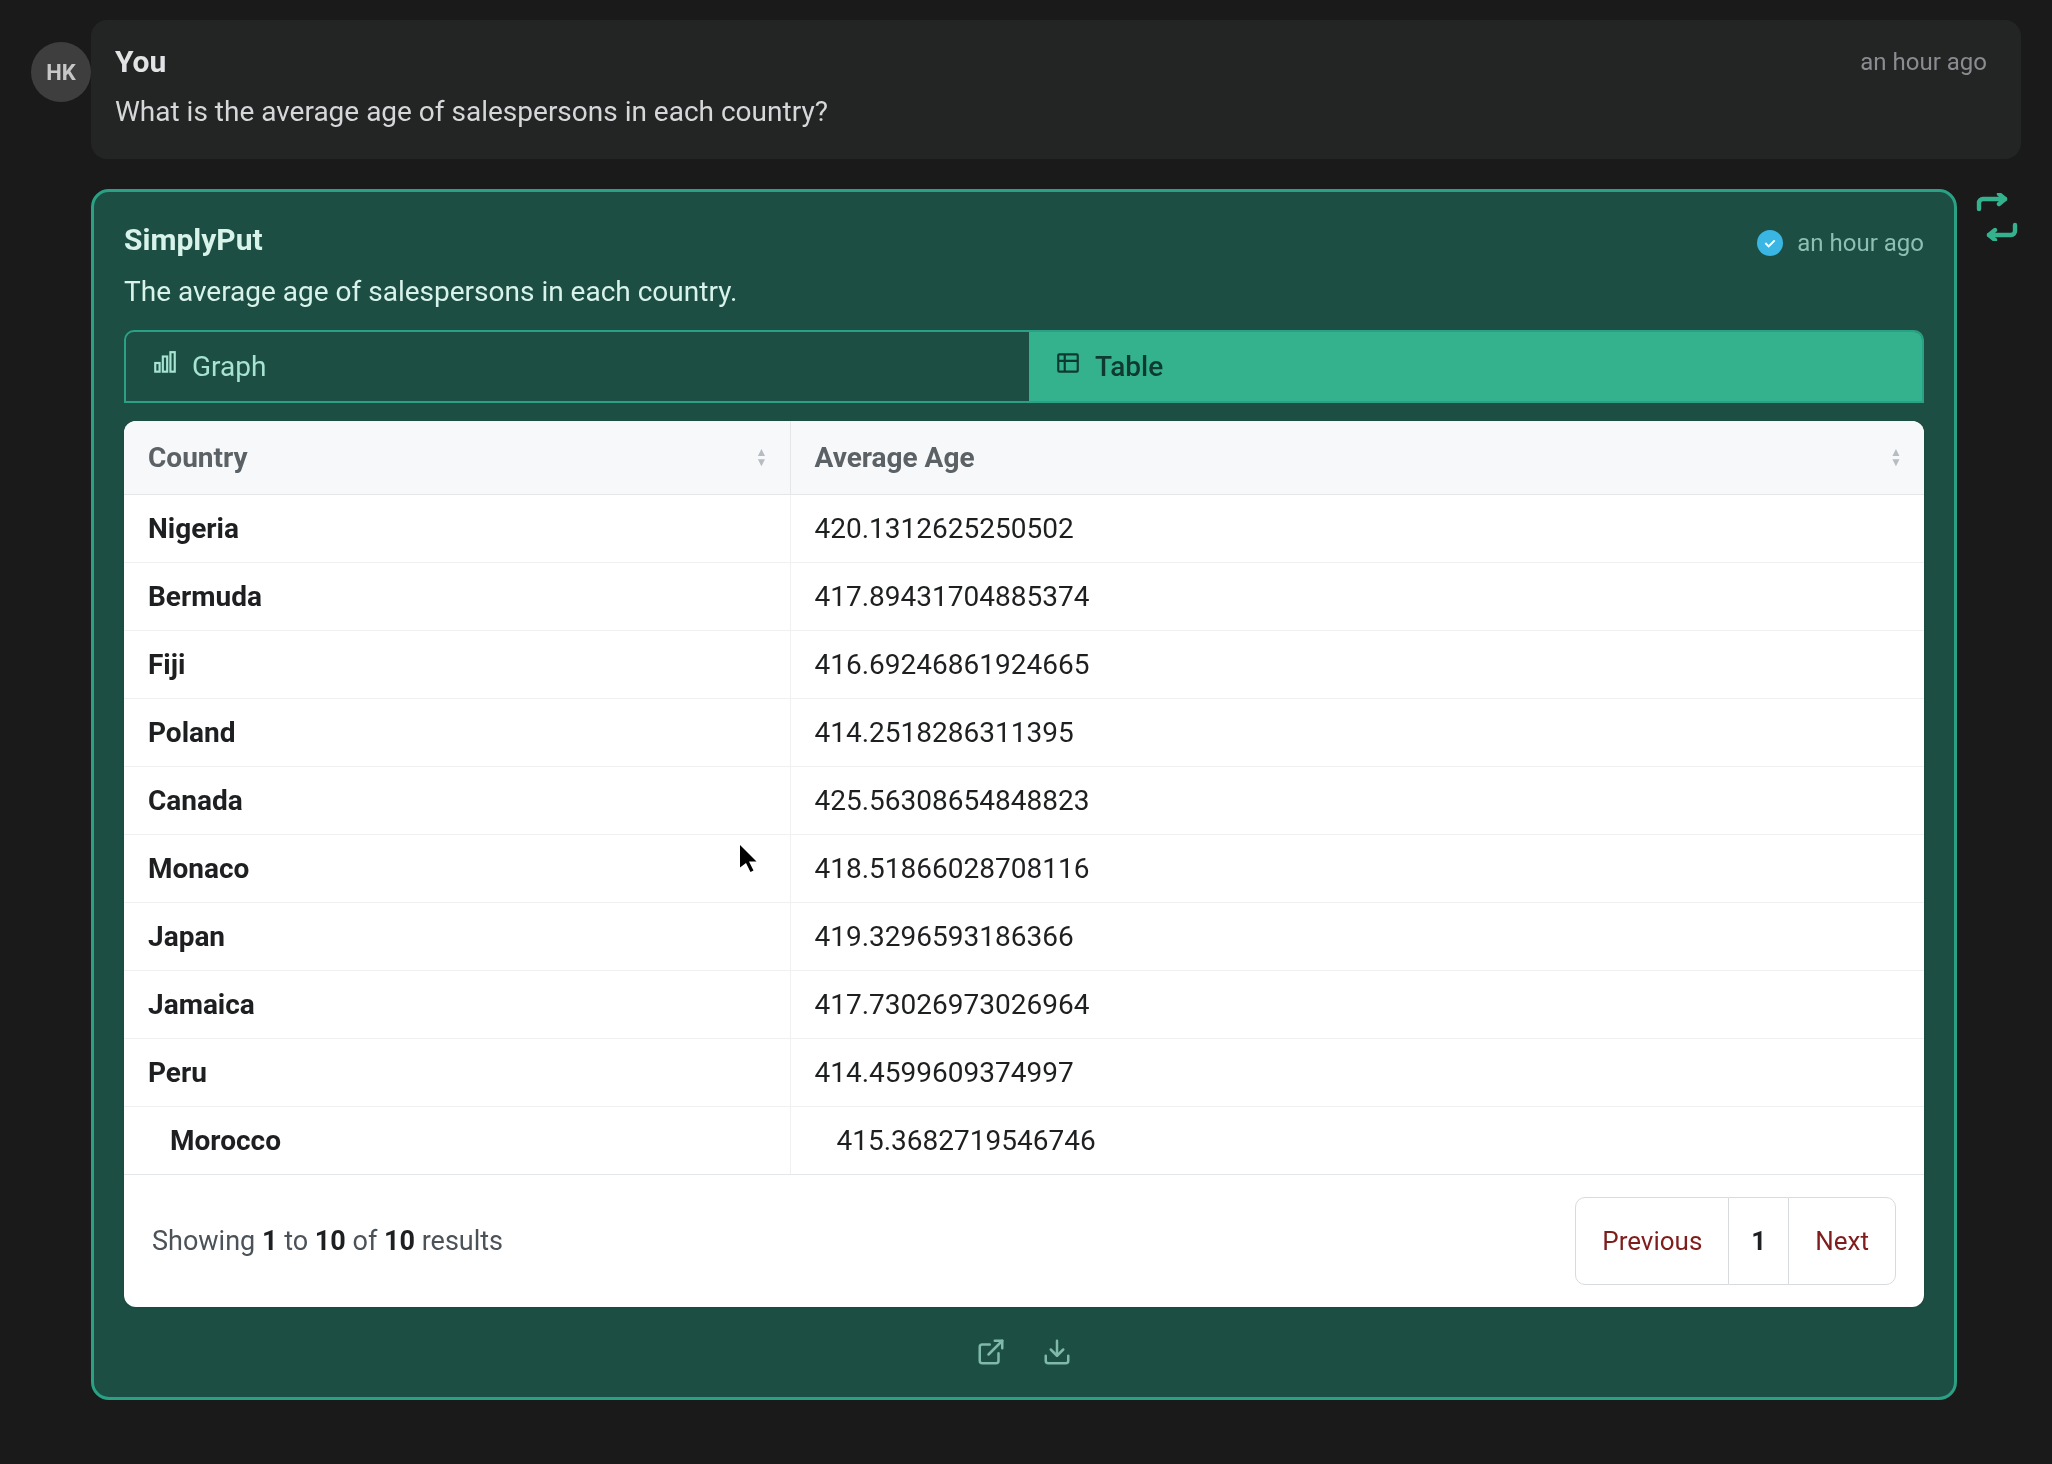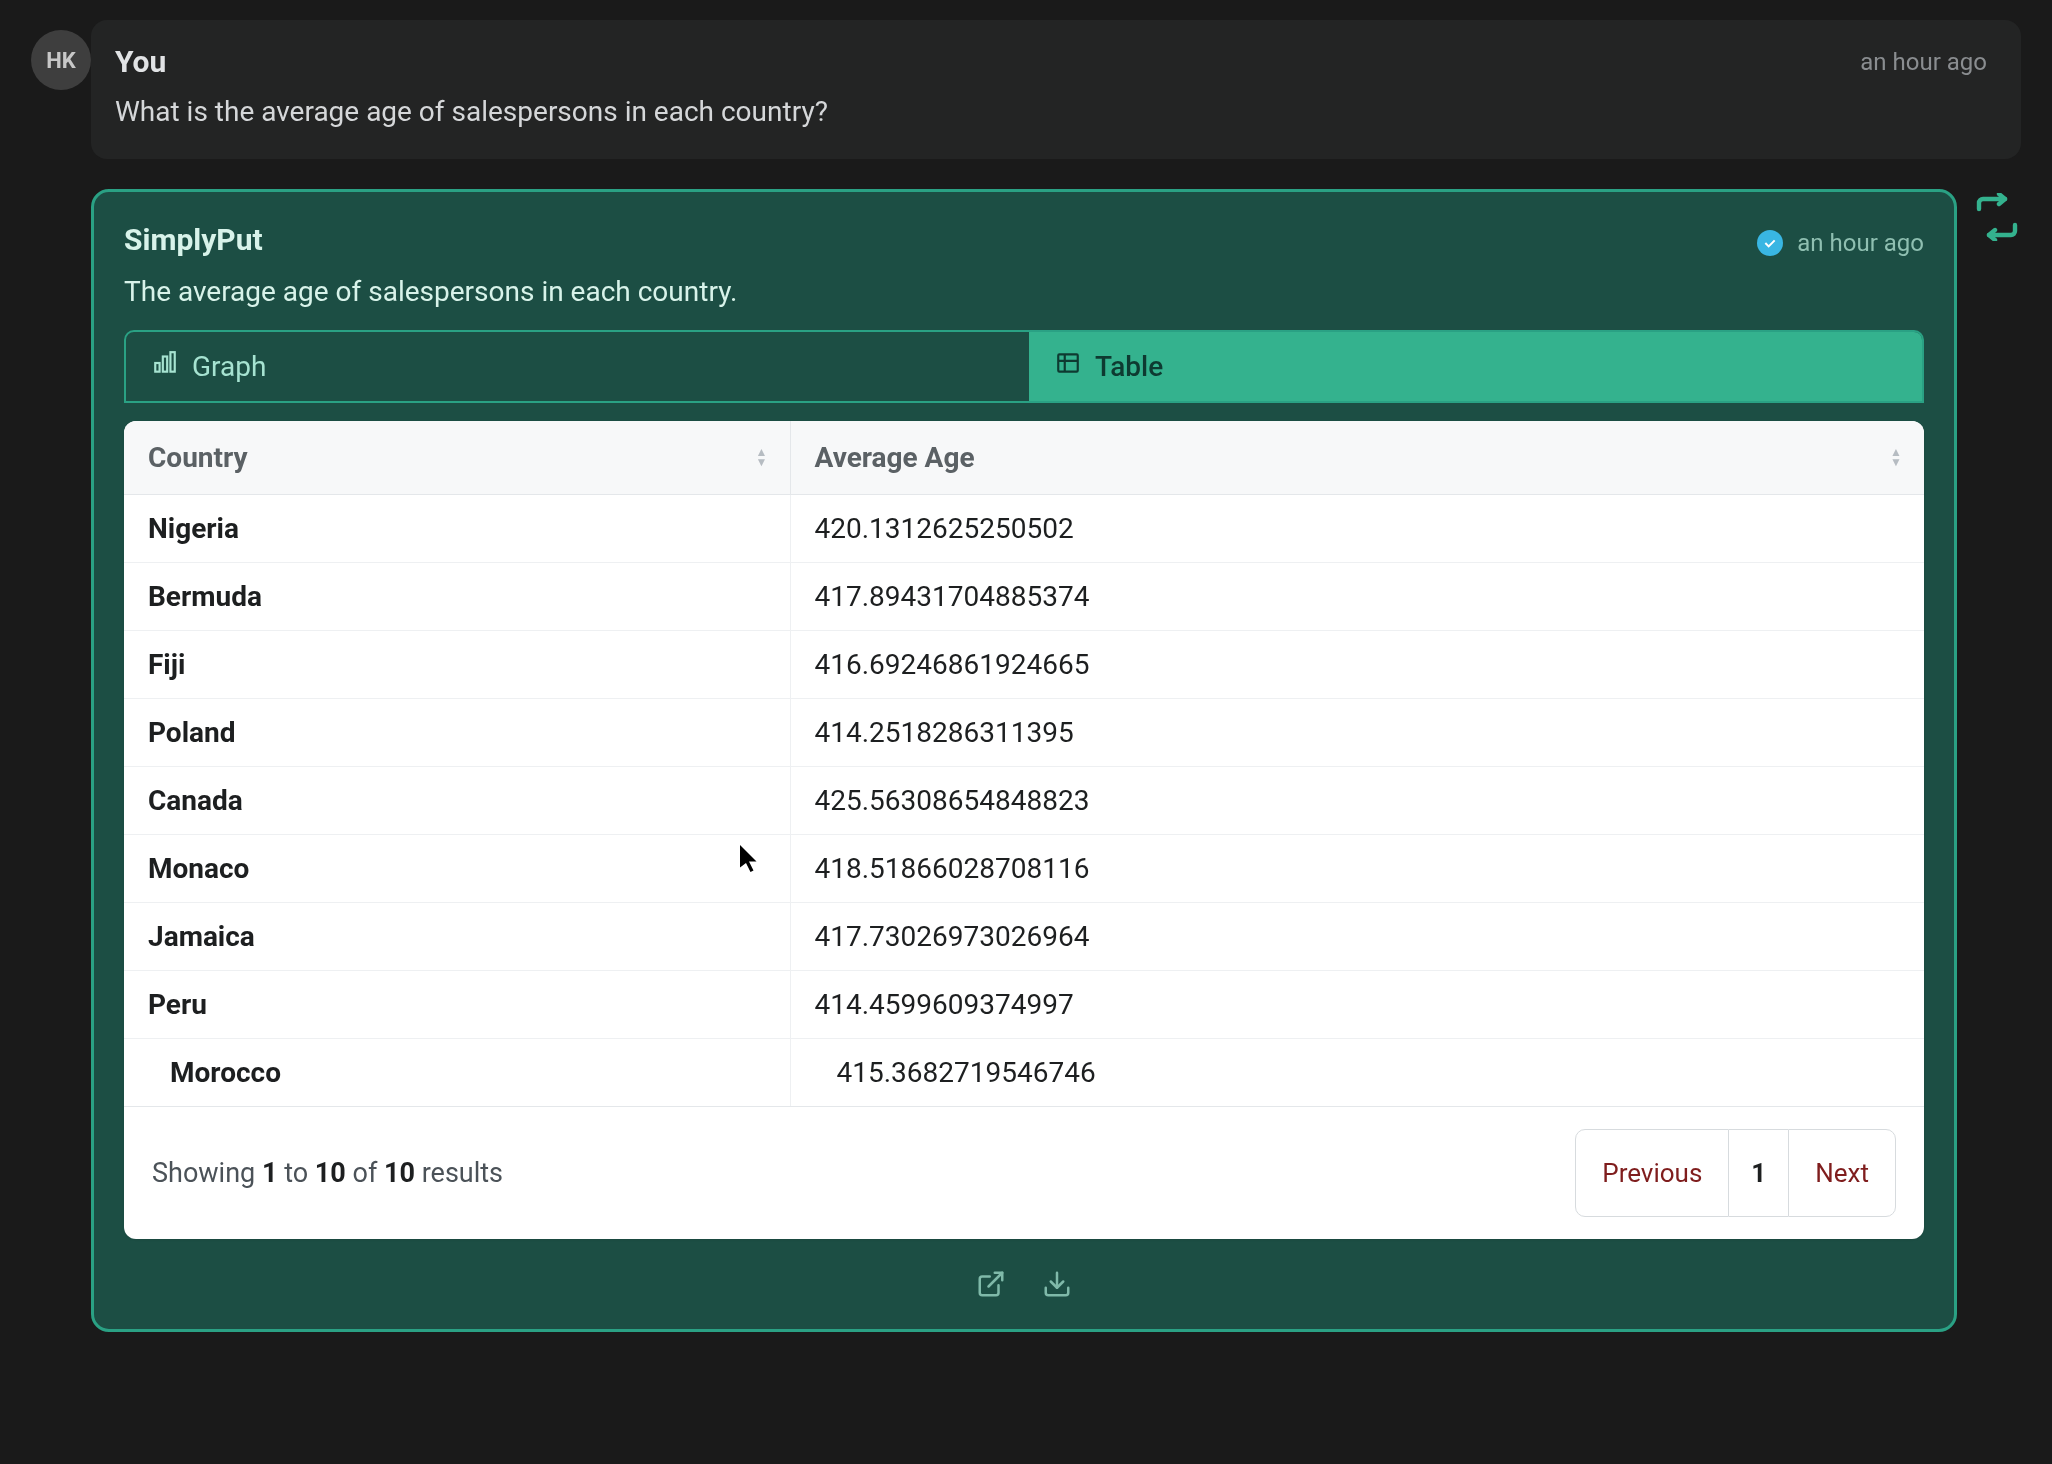--- a/index.html
+++ b/index.html
@@ -12,21 +12,21 @@
     --teal-light:#d8f3ea;
     --white:#ffffff;
     --gray-text:#5b6165;
     --gray-light:#8a9197;
     --border-gray:#e4e7ea;
   }
   *{box-sizing:border-box;font-family:-apple-system,BlinkMacSystemFont,"Segoe UI",Roboto,sans-serif;}
   body{margin:0;background:var(--bg);padding:20px 20px 40px 20px;width:2052px;min-height:1464px;}
   .thread{max-width:1990px;margin:0 auto;}
   .user-msg{display:flex;align-items:flex-start;background:var(--msg-bg);border-radius:16px;padding:24px 34px 28px 24px;margin-bottom:30px;margin-left:60px;position:relative;}
-  .avatar-wrap{position:absolute;left:-60px;top:10px;text-align:center;}
+  .avatar-wrap{position:absolute;left:-60px;top:22px;text-align:center;}
   .avatar{width:60px;height:60px;border-radius:50%;background:#3e3e3e;color:#c7c7c7;display:flex;align-items:center;justify-content:center;font-weight:700;font-size:22px;}
   .user-body{flex:1;min-width:0;}
   .user-head{display:flex;align-items:center;justify-content:space-between;margin-bottom:14px;}
   .user-name{color:#e1e3e5;font-weight:700;font-size:30px;}
   .user-time{color:#8a8d90;font-size:24px;}
   .user-text{color:#d5d7d9;font-size:28px;line-height:1.35;}
   .bot-wrap{display:flex;align-items:flex-start;}
   .bot-card{flex:1;background:var(--teal);border:3px solid var(--teal-border);border-radius:18px;padding:30px 30px 26px 30px;margin-right:16px;margin-left:60px;}
   .bot-head{display:flex;align-items:flex-end;justify-content:space-between;}
   .bot-name{color:var(--teal-light);font-weight:700;font-size:30px;}
@@ -159,20 +159,24 @@
               </tr>
               <tr>
                 <td>Canada</td>
                 <td>425.56308654848823</td>
               </tr>
               <tr>
                 <td>Monaco</td>
                 <td>418.51866028708116</td>
               </tr>
               <tr>
+                <td>Japan</td>
+                <td>419.3296593186366</td>
+              </tr>
+              <tr>
                 <td>Jamaica</td>
                 <td>417.73026973026964</td>
               </tr>
               <tr>
                 <td>Peru</td>
                 <td>414.4599609374997</td>
               </tr>
               <tr>
                 <td>Morocco</td>
                 <td>415.3682719546746</td>

